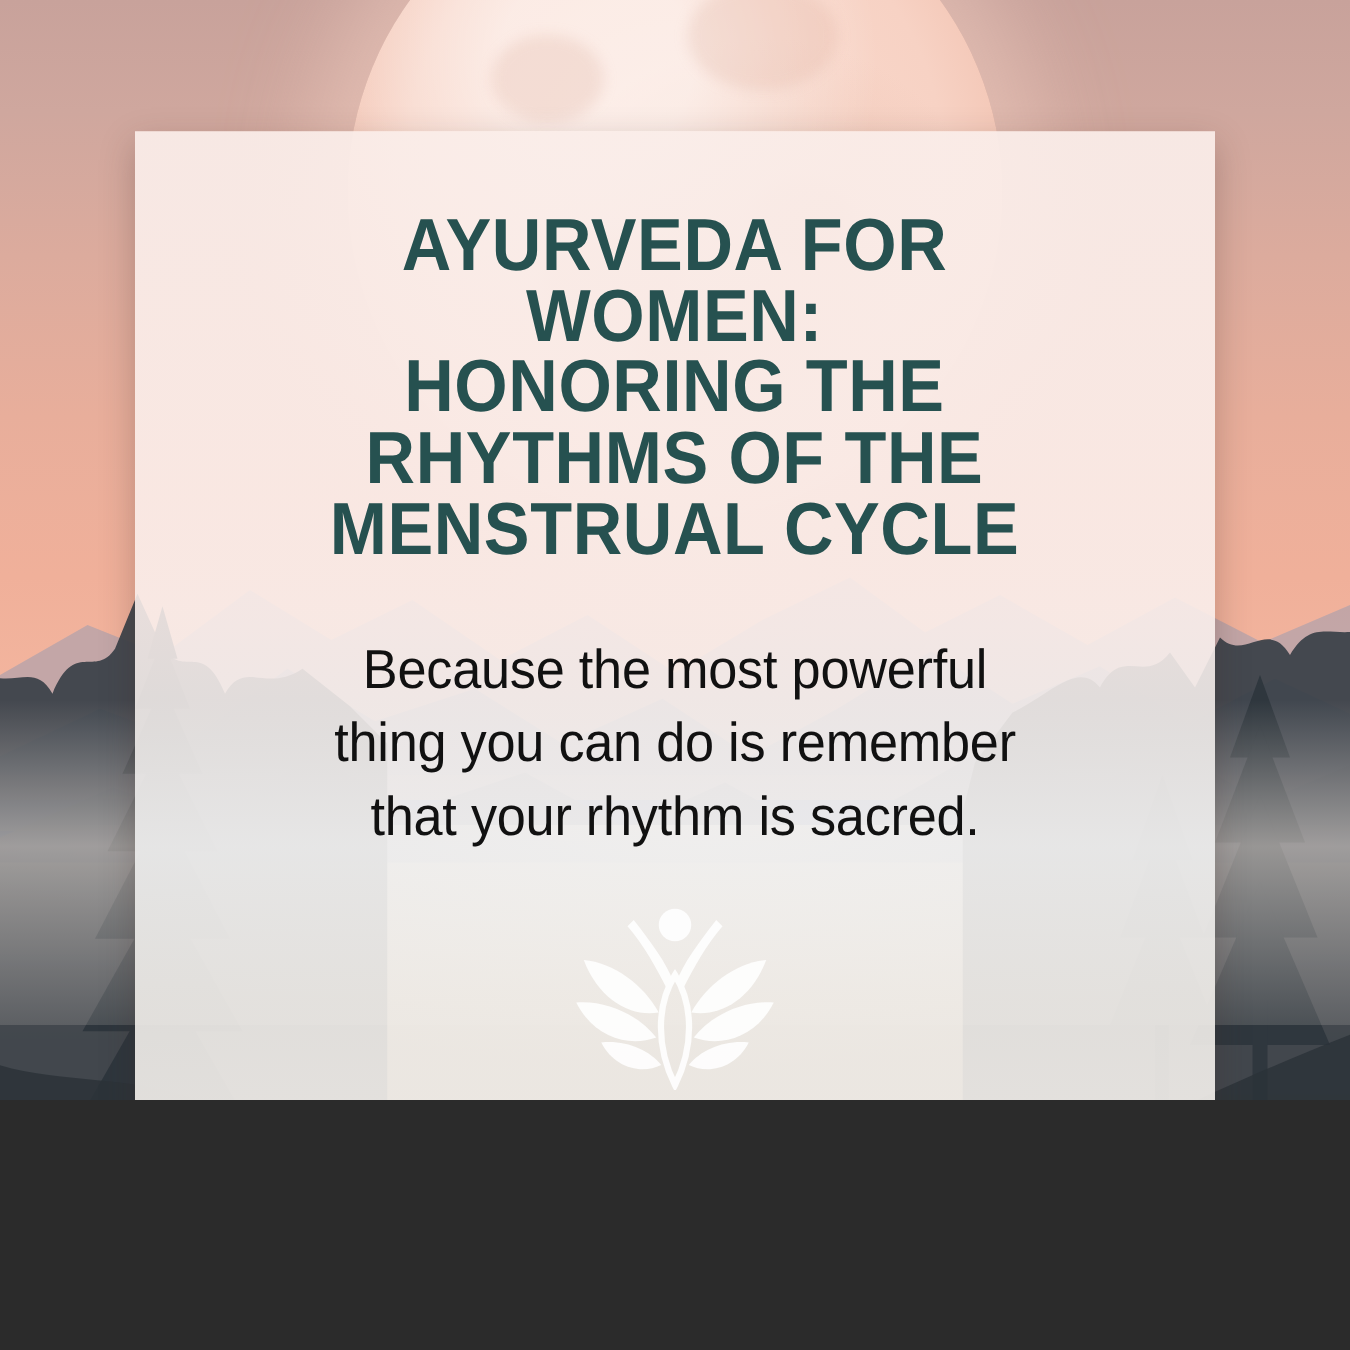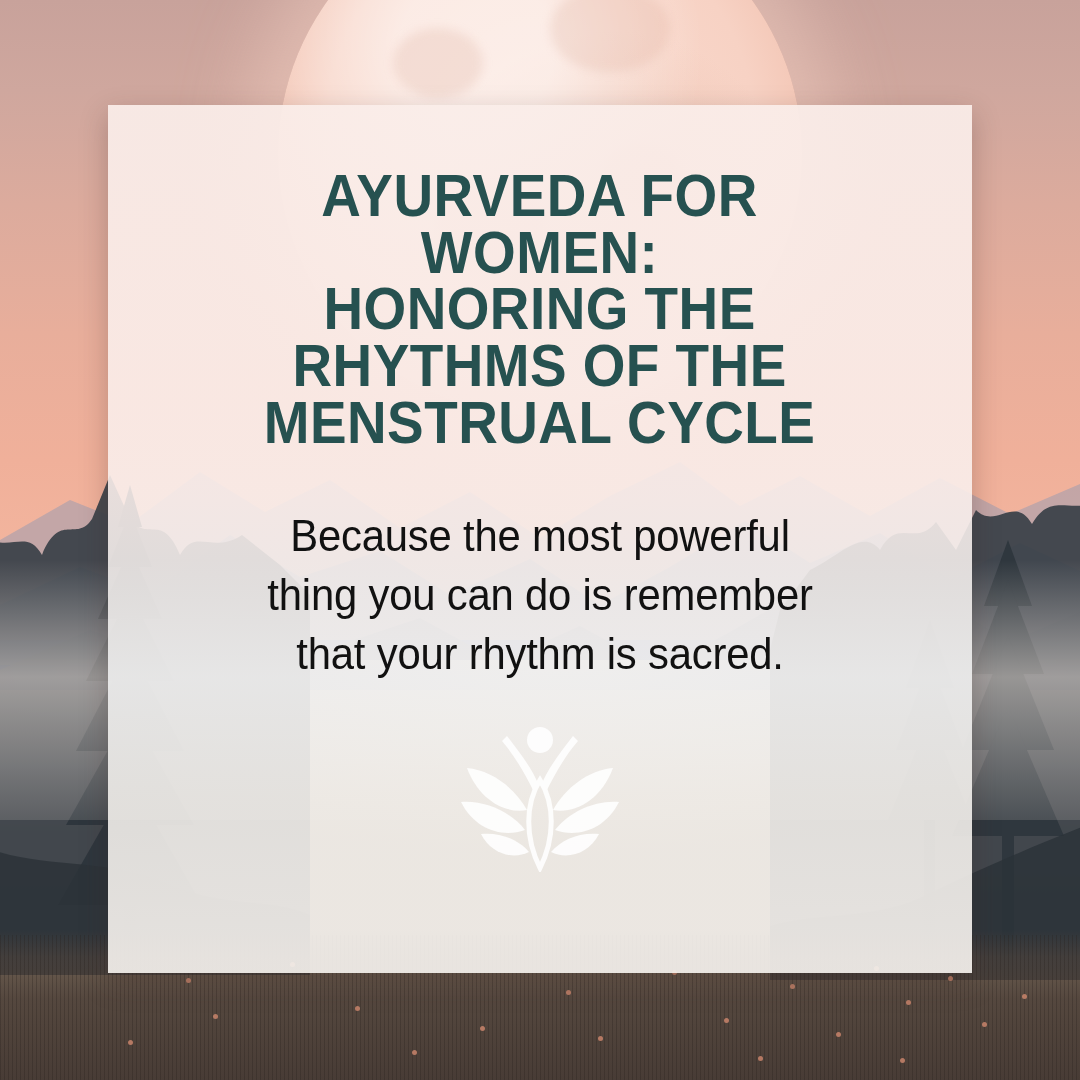--- a/index.html
+++ b/index.html
@@ -1,17 +1,17 @@
 <!DOCTYPE html>
 <html><head>
 <meta charset="utf-8">
 <style>
   html,body{margin:0;padding:0;background:#2b2b2b;}
   #stage{
-    position:relative;width:1080px;height:1080px;overflow:hidden;
+    position:relative;width:1080px;height:880px;overflow:hidden;
     font-family:"Liberation Sans","DejaVu Sans",sans-serif;
     background:#1d4ed8;
   }
 
   
   .bg{position:absolute;inset:0;overflow:hidden;}
   .sky{
     position:absolute;left:0;top:0;width:1080px;height:640px;
     background:linear-gradient(180deg,
       #c8a29b 0%, #cfa79e 14%, #dcab9d 32%, #e8ae9b 52%,

